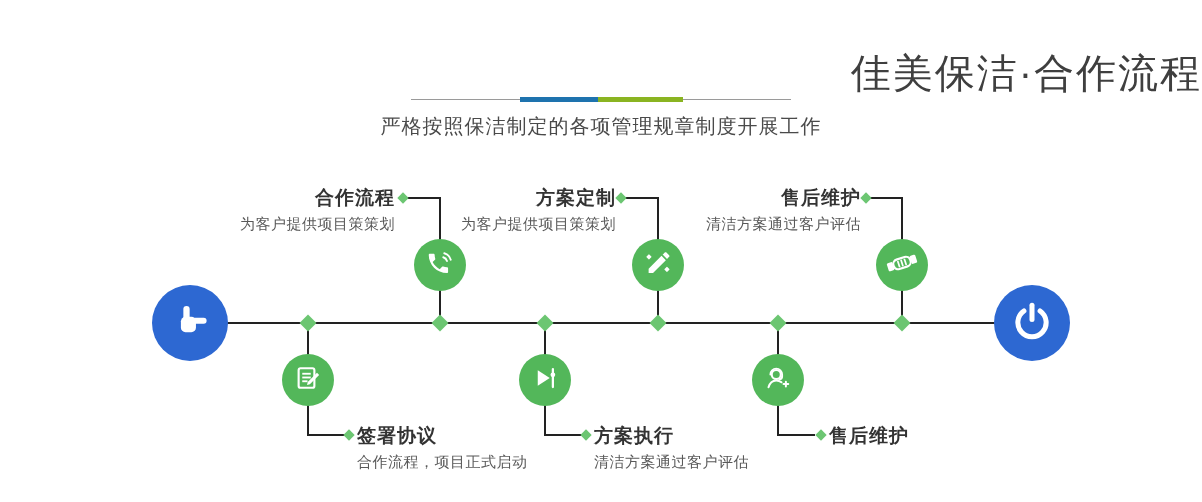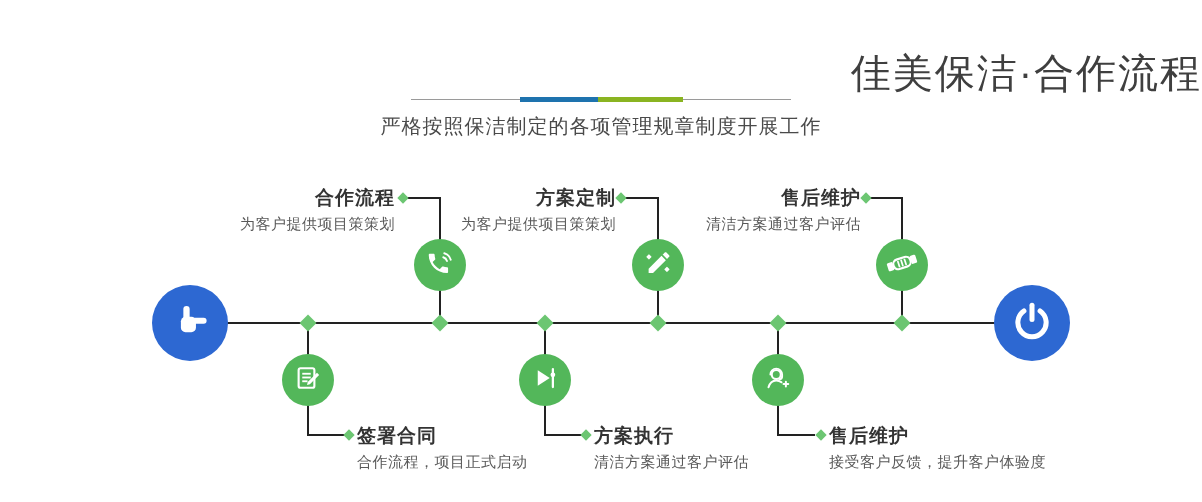--- a/index.html
+++ b/index.html
@@ -201,25 +201,24 @@
   </div>
   <div class="step-label top-side pos-l3">
     <div class="t">方案定制</div>
     <div class="d">为客户提供项目策策划</div>
   </div>
   <div class="step-label top-side pos-l5">
     <div class="t">售后维护</div>
     <div class="d">清洁方案通过客户评估</div>
   </div>
   <div class="step-label bottom-side pos-l2">
-    <div class="t">签署合同</div>
+    <div class="t">签署协议</div>
     <div class="d">合作流程，项目正式启动</div>
   </div>
   <div class="step-label bottom-side pos-l4">
     <div class="t">方案执行</div>
     <div class="d">清洁方案通过客户评估</div>
   </div>
   <div class="step-label bottom-side pos-l6">
     <div class="t">售后维护</div>
-    <div class="d">接受客户反馈，提升客户体验度</div>
   </div>
 
 </div>
 
 </body></html>

